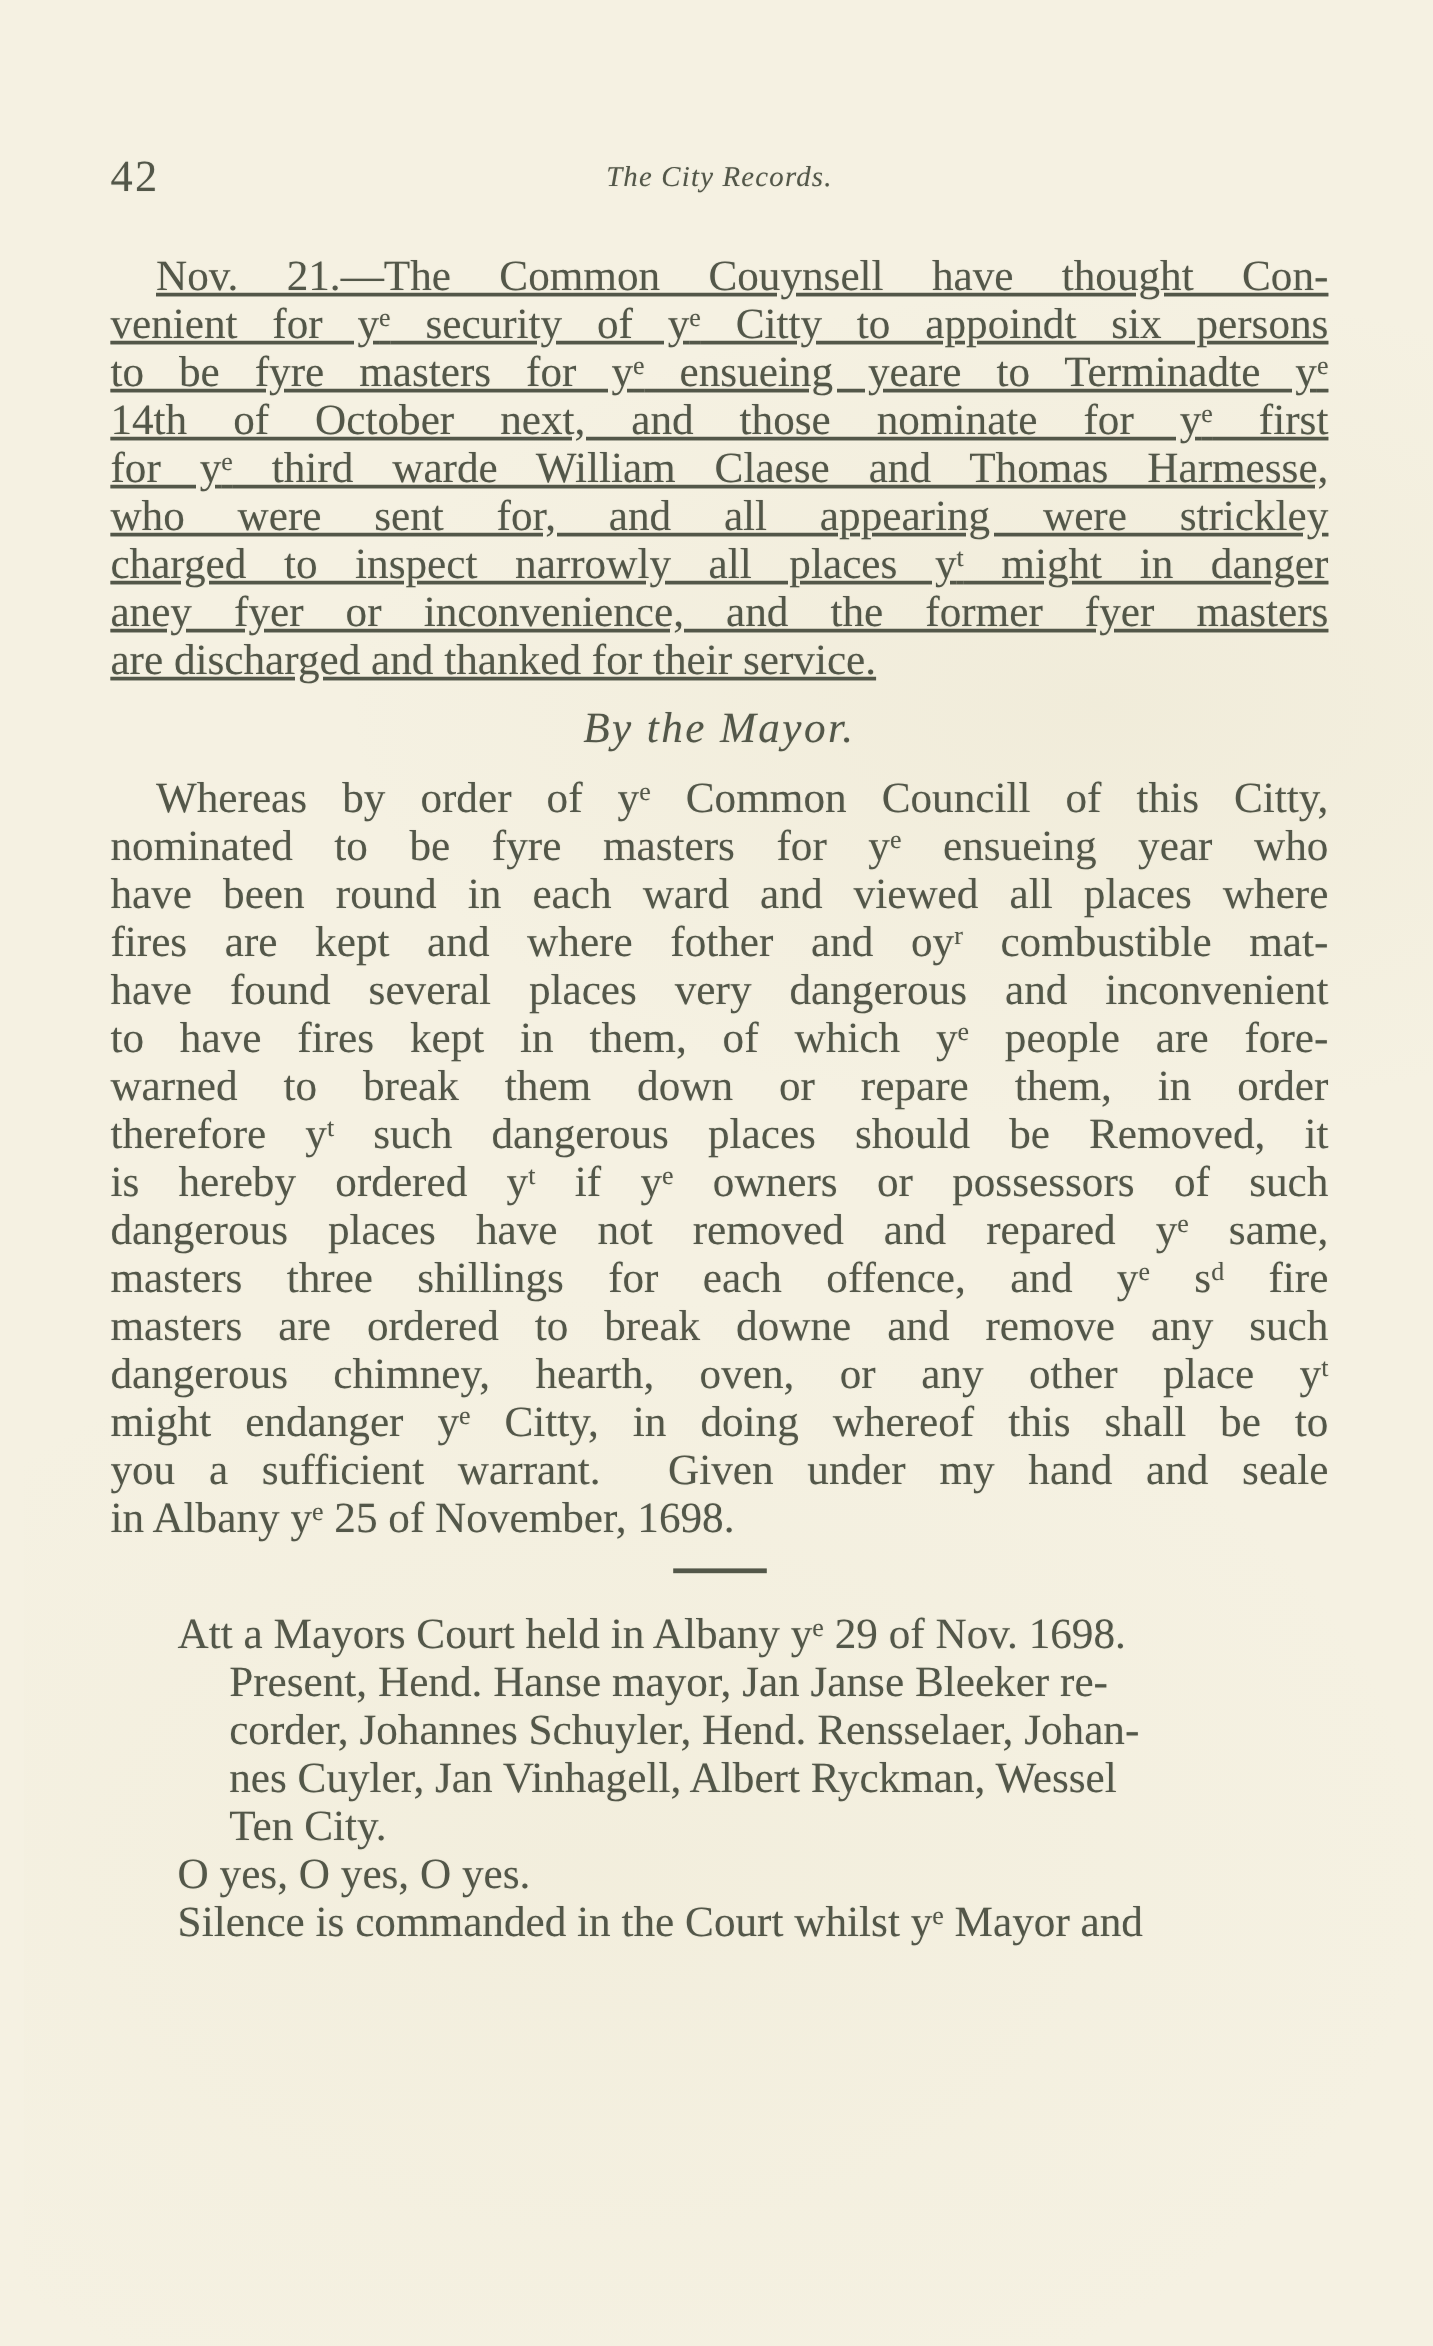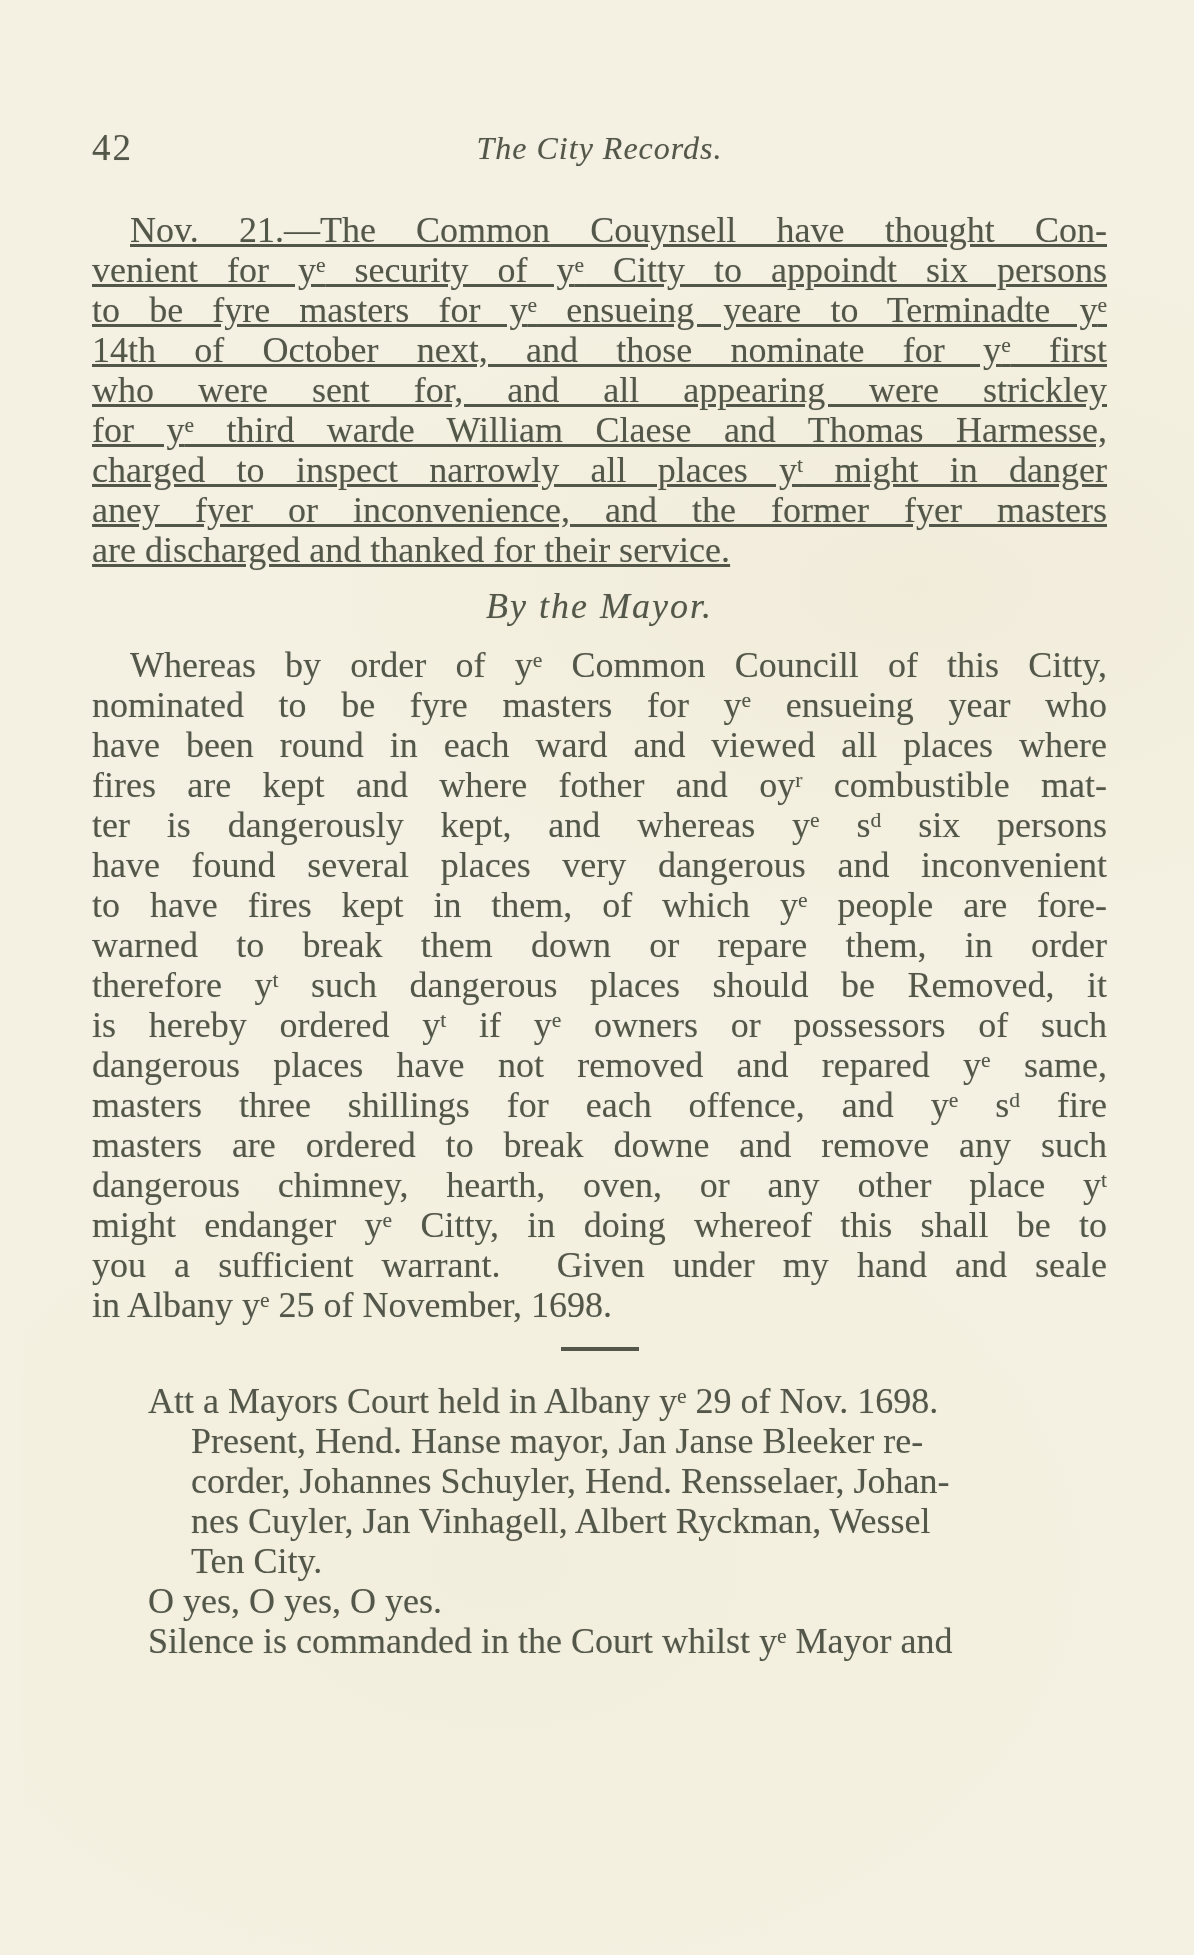--- a/index.html
+++ b/index.html
@@ -39,21 +39,21 @@
   }
   .pagenum{
     position:absolute; left:0; top:0;
     font-size:37px;
     letter-spacing:2px;
   }
   .title{
     position:absolute; left:0; right:0; top:0;
     text-align:center;
     font-style:italic;
-    font-size:32px;
+    font-size:24px;
     letter-spacing:1px;
   }
   .para{ margin:0; }
   .para .line{ height:40px; white-space:pre-wrap; }
   .justified .line{
     text-align:justify;
     text-align-last:justify;
   }
   .justified .line.last{
     text-align:justify;
@@ -97,35 +97,34 @@
     <header class="running-head">
       <span class="pagenum">42</span>
       <span class="title">The City Records.</span>
     </header>
 
     <div class="para justified p-entry">
         <div class="line first">Nov. 21.—The Common Couynsell have thought Con-</div>
         <div class="line">venient for y<sup>e</sup> security of y<sup>e</sup> Citty to appoindt six persons</div>
         <div class="line">to be fyre masters for y<sup>e</sup> ensueing yeare to Terminadte y<sup>e</sup></div>
         <div class="line">14th of October next, and those nominate for y<sup>e</sup> first</div>
+        <div class="line">for y<sup>e</sup> third warde William Claese and Thomas Harmesse,</div>
         <div class="line">who were sent for, and all appearing were strickley</div>
-        <div class="line">for y<sup>e</sup> third warde William Claese and Thomas Harmesse,</div>
         <div class="line">charged to inspect narrowly all places y<sup>t</sup> might in danger</div>
         <div class="line">aney fyer or inconvenience, and the former fyer masters</div>
         <div class="line last">are discharged and thanked for their service.</div>
       </div>
 
     <h2 class="byline">By the Mayor.</h2>
 
     <div class="para justified p-mayor">
         <div class="line first">Whereas by order of y<sup>e</sup> Common Councill of this Citty,</div>
         <div class="line">nominated to be fyre masters for y<sup>e</sup> ensueing year who</div>
         <div class="line">have been round in each ward and viewed all places where</div>
         <div class="line">fires are kept and where fother and oy<sup>r</sup> combustible mat-</div>
-        <div class="line">ter is dangerously kept, and whereas y<sup>e</sup> s<sup>d</sup> six persons</div>
         <div class="line">have found several places very dangerous and inconvenient</div>
         <div class="line">to have fires kept in them, of which y<sup>e</sup> people are fore-</div>
         <div class="line">warned to break them down or repare them, in order</div>
         <div class="line">therefore y<sup>t</sup> such dangerous places should be Removed, it</div>
         <div class="line">is hereby ordered y<sup>t</sup> if y<sup>e</sup> owners or possessors of such</div>
         <div class="line">dangerous places have not removed and repared y<sup>e</sup> same,</div>
         <div class="line">masters three shillings for each offence, and y<sup>e</sup> s<sup>d</sup> fire</div>
         <div class="line">masters are ordered to break downe and remove any such</div>
         <div class="line">dangerous chimney, hearth, oven, or any other place y<sup>t</sup></div>
         <div class="line">might endanger y<sup>e</sup> Citty, in doing whereof this shall be to</div>

